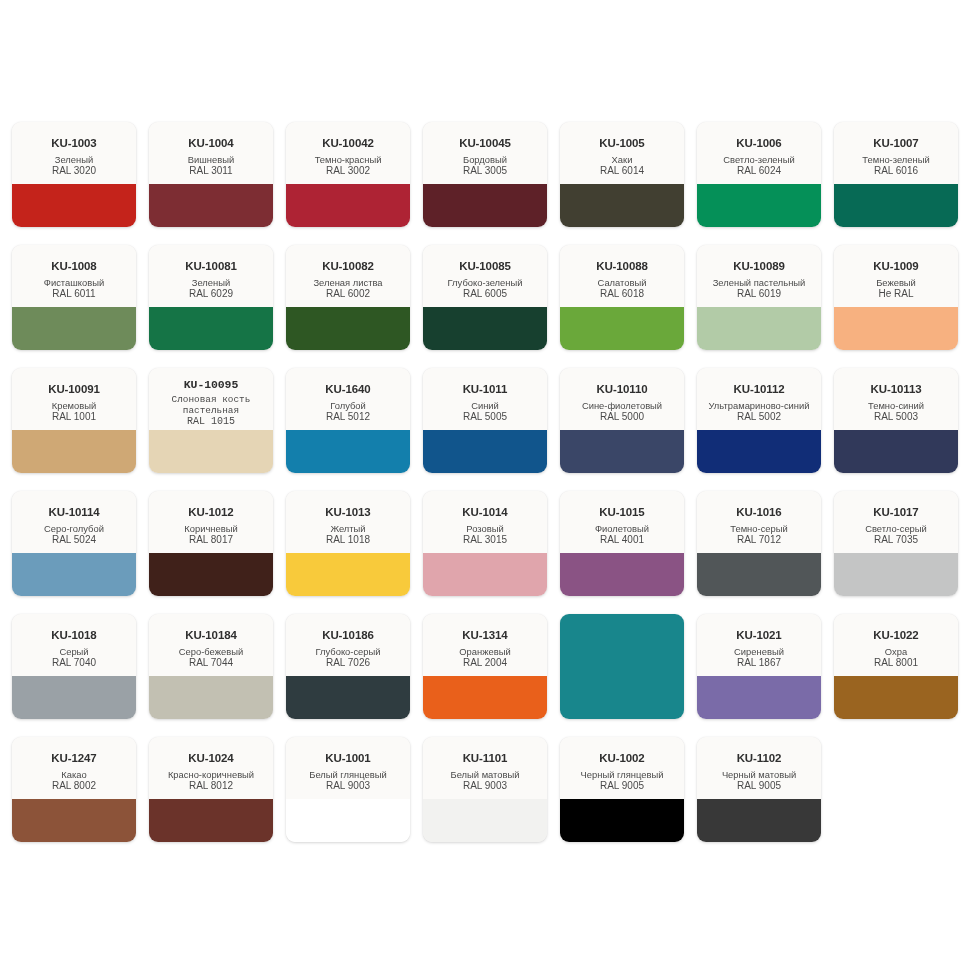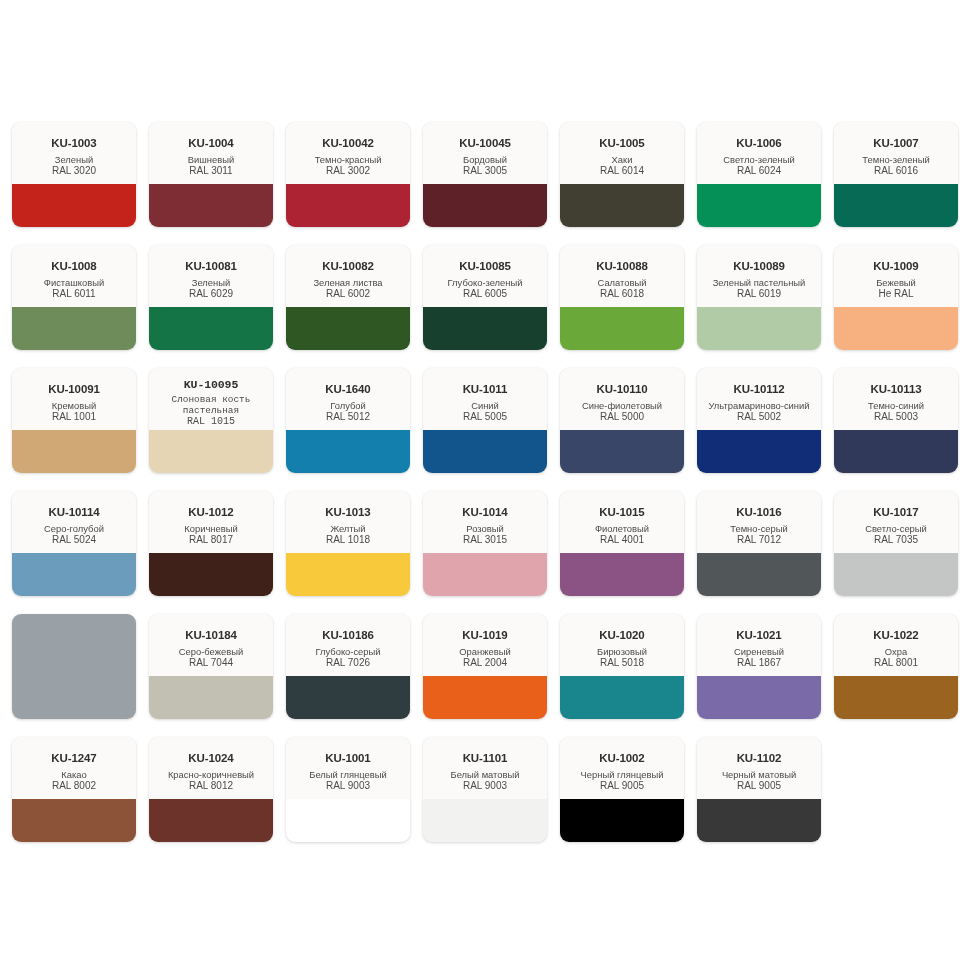--- a/index.html
+++ b/index.html
@@ -310,52 +310,52 @@
       </div>
       <div class="swatch-card">
         <div class="card-label">
           <div class="card-code">KU-1017</div>
           <div class="card-name">Светло-серый</div>
           <div class="card-ral">RAL 7035</div>
         </div>
         <div class="card-swatch" style="background-color: rgb(196, 197, 197);"></div>
       </div>
       <div class="swatch-card">
+        <div class="card-label">
+          <div class="card-code">KU-1018</div>
+          <div class="card-name">Серый</div>
+          <div class="card-ral">RAL 7040</div>
+        </div>
         <div class="card-swatch" style="background-color: rgb(154, 161, 166);"></div>
       </div>
       <div class="swatch-card">
         <div class="card-label">
           <div class="card-code">KU-10184</div>
           <div class="card-name">Серо-бежевый</div>
           <div class="card-ral">RAL 7044</div>
         </div>
         <div class="card-swatch" style="background-color: rgb(194, 192, 178);"></div>
       </div>
       <div class="swatch-card">
         <div class="card-label">
           <div class="card-code">KU-10186</div>
           <div class="card-name">Глубоко-серый</div>
           <div class="card-ral">RAL 7026</div>
         </div>
         <div class="card-swatch" style="background-color: rgb(47, 60, 64);"></div>
       </div>
       <div class="swatch-card">
         <div class="card-label">
-          <div class="card-code">KU-1019</div>
+          <div class="card-code">KU-1314</div>
           <div class="card-name">Оранжевый</div>
           <div class="card-ral">RAL 2004</div>
         </div>
         <div class="card-swatch" style="background-color: rgb(233, 96, 27);"></div>
       </div>
       <div class="swatch-card">
-        <div class="card-label">
-          <div class="card-code">KU-1020</div>
-          <div class="card-name">Бирюзовый</div>
-          <div class="card-ral">RAL 5018</div>
-        </div>
         <div class="card-swatch" style="background-color: rgb(24, 134, 140);"></div>
       </div>
       <div class="swatch-card">
         <div class="card-label">
           <div class="card-code">KU-1021</div>
           <div class="card-name">Сиреневый</div>
           <div class="card-ral">RAL 1867</div>
         </div>
         <div class="card-swatch" style="background-color: rgb(122, 107, 168);"></div>
       </div>

